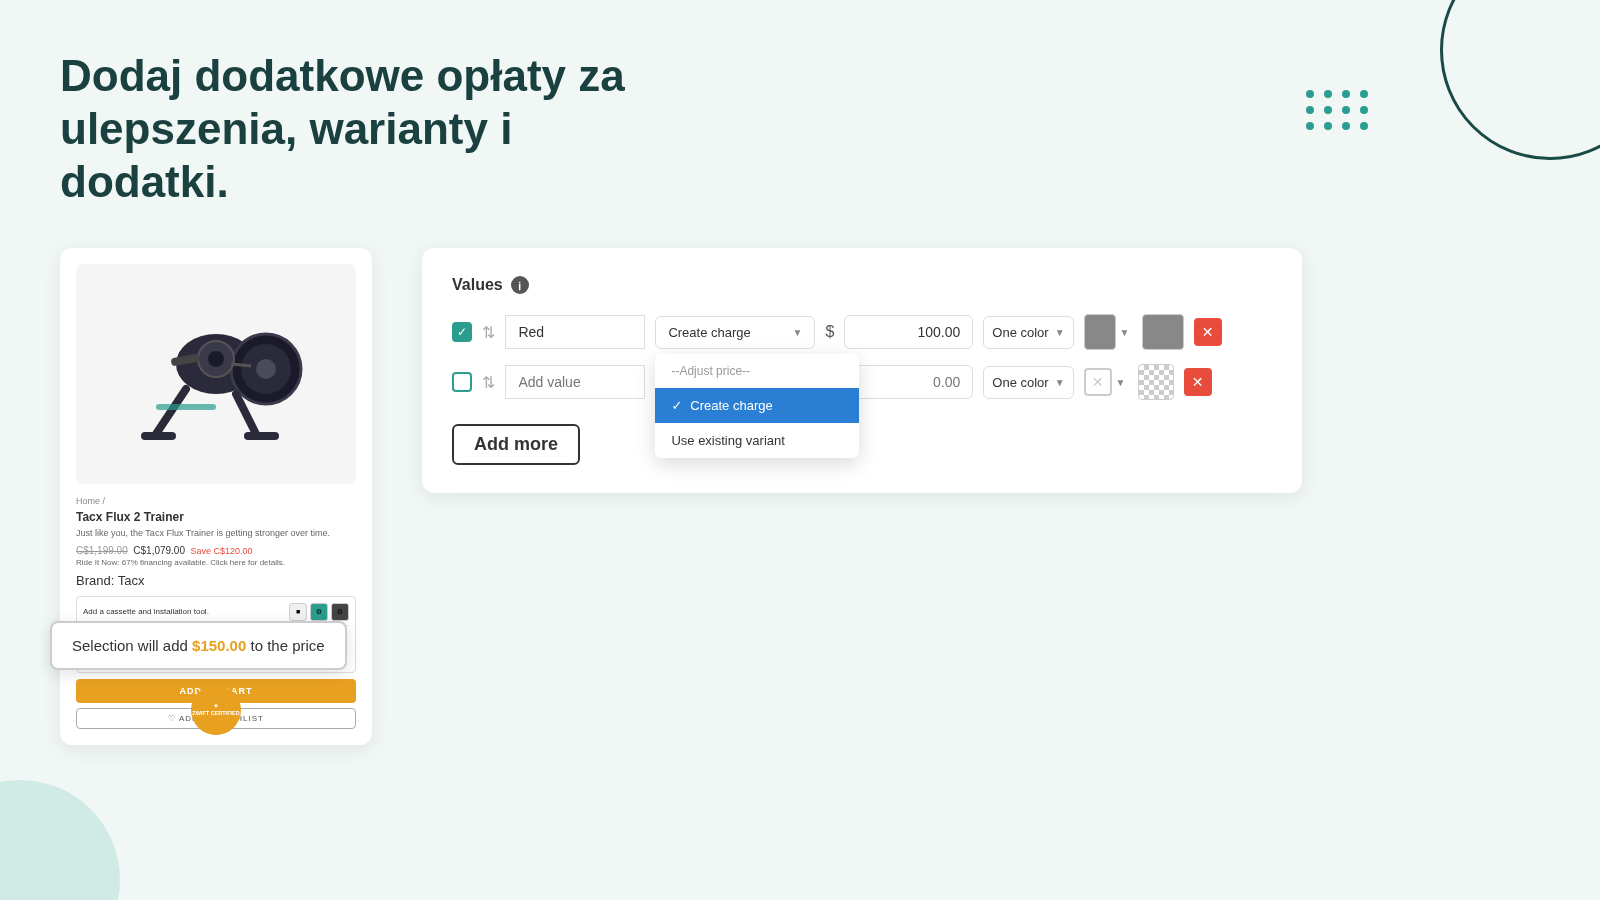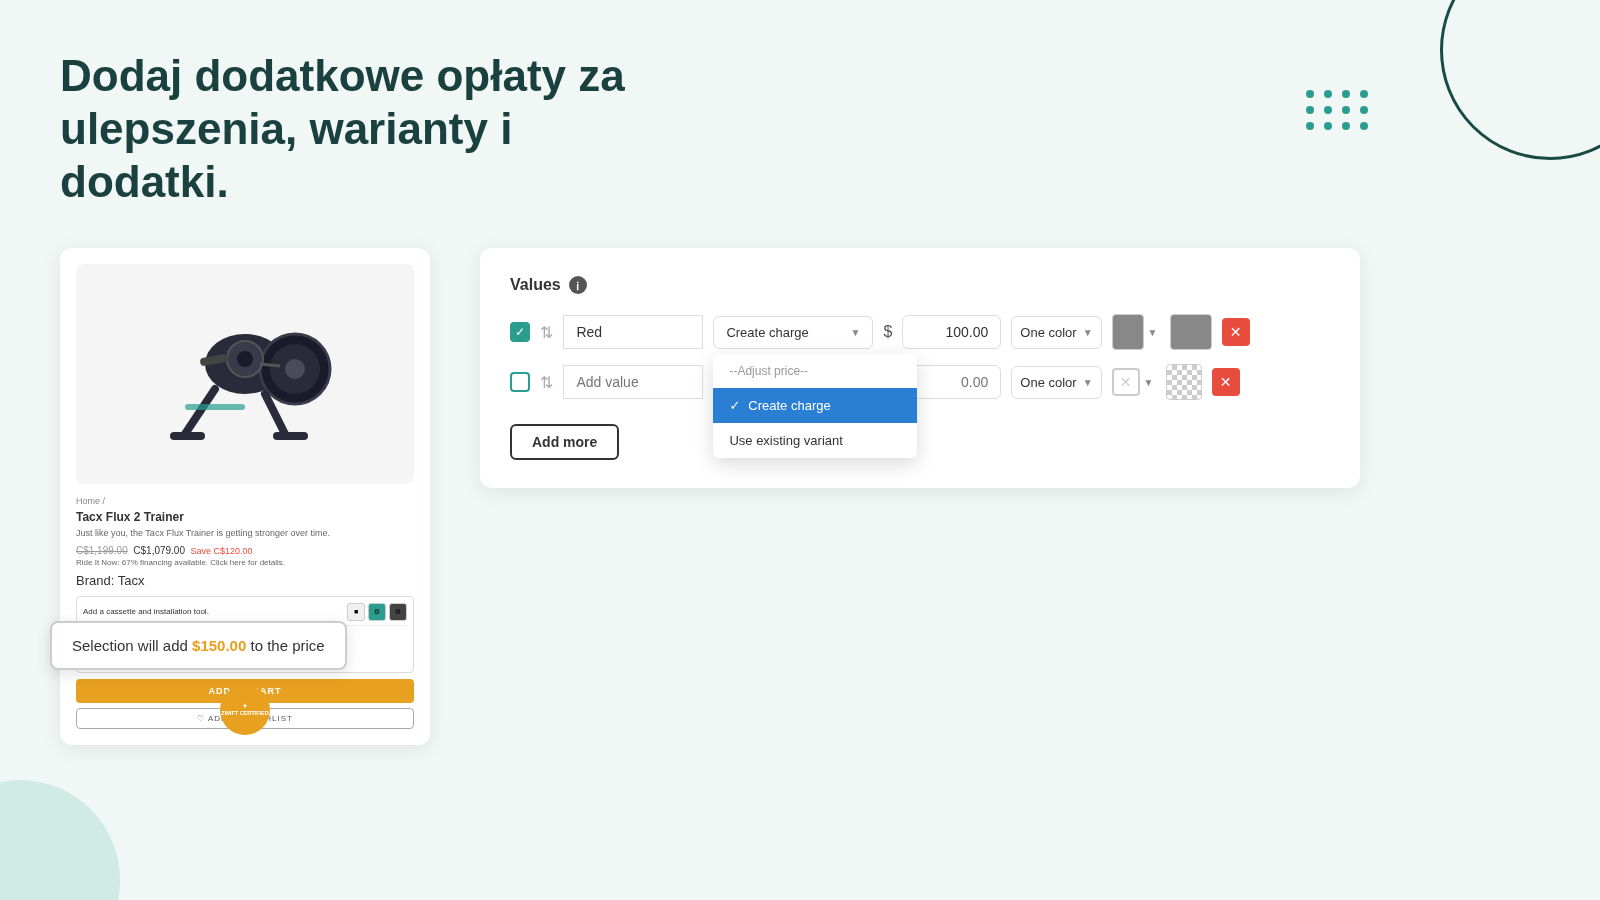--- a/index.html
+++ b/index.html
@@ -74,21 +74,21 @@
     .content-area {
       display: flex;
       gap: 50px;
       align-items: flex-start;
     }
 
     
     .product-card {
       background: #fff;
       border-radius: 12px;
-      width: 370px;
+      width: 312px;
       min-height: 480px;
       box-shadow: 0 4px 20px rgba(0,0,0,0.08);
       padding: 16px;
       flex-shrink: 0;
       position: relative;
     }
     .product-image-area {
       background: #f5f5f5;
       border-radius: 8px;
       height: 220px;
@@ -403,21 +403,21 @@
       font-size: 16px;
       color: #555;
       flex-shrink: 0;
     }
     
     .price-input {
       border: 1px solid #ddd;
       border-radius: 6px;
       padding: 8px 12px;
       font-size: 14px;
-      width: 99px;
+      width: 129px;
       color: #333;
       outline: none;
       text-align: right;
     }
     .price-input.placeholder-style { color: #aaa; }
 
     
     .color-select {
       border: 1px solid #ddd;
       border-radius: 6px;
@@ -490,21 +490,21 @@
       background: #fff;
       flex-shrink: 0;
     }
 
     
     .add-more-btn {
       border: 2px solid #333;
       border-radius: 6px;
       background: #fff;
       padding: 8px 20px;
-      font-size: 14px;
+      font-size: 18px;
       font-weight: 600;
       color: #333;
       cursor: pointer;
       margin-top: 10px;
     }
   </style>
 </head>
 <body>
 
 <div class="bg-circle-top-right"></div>

